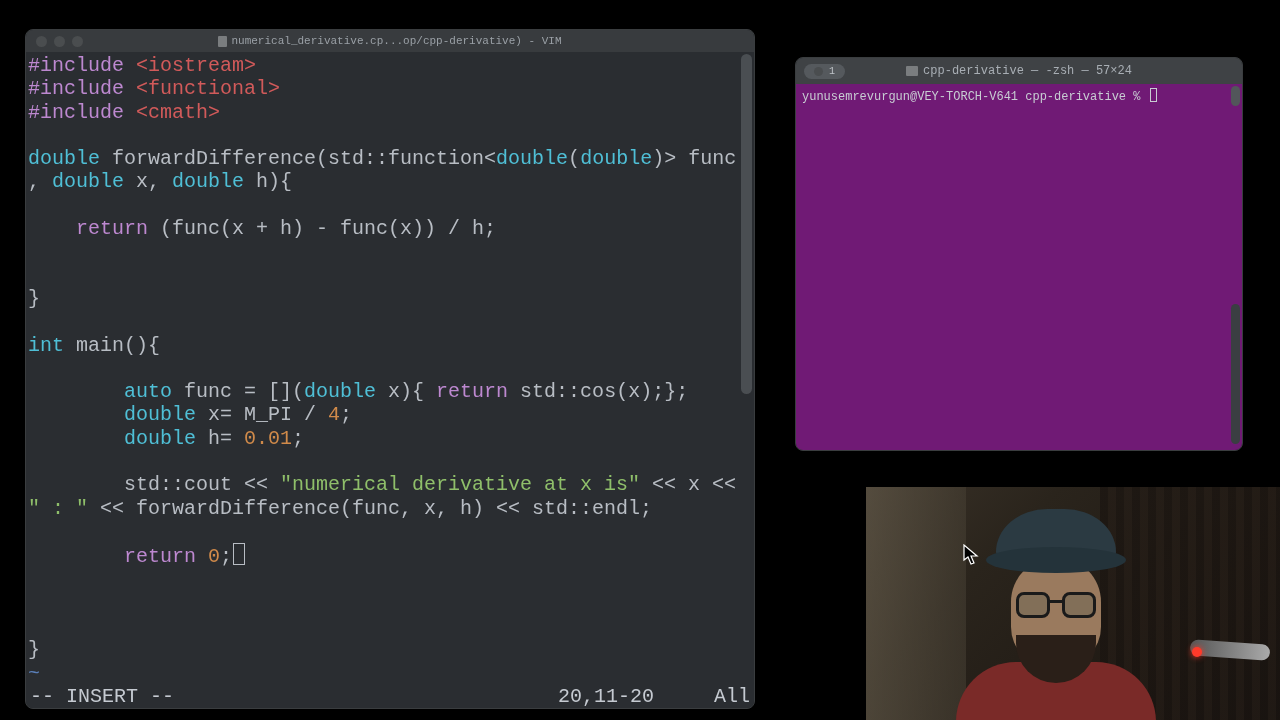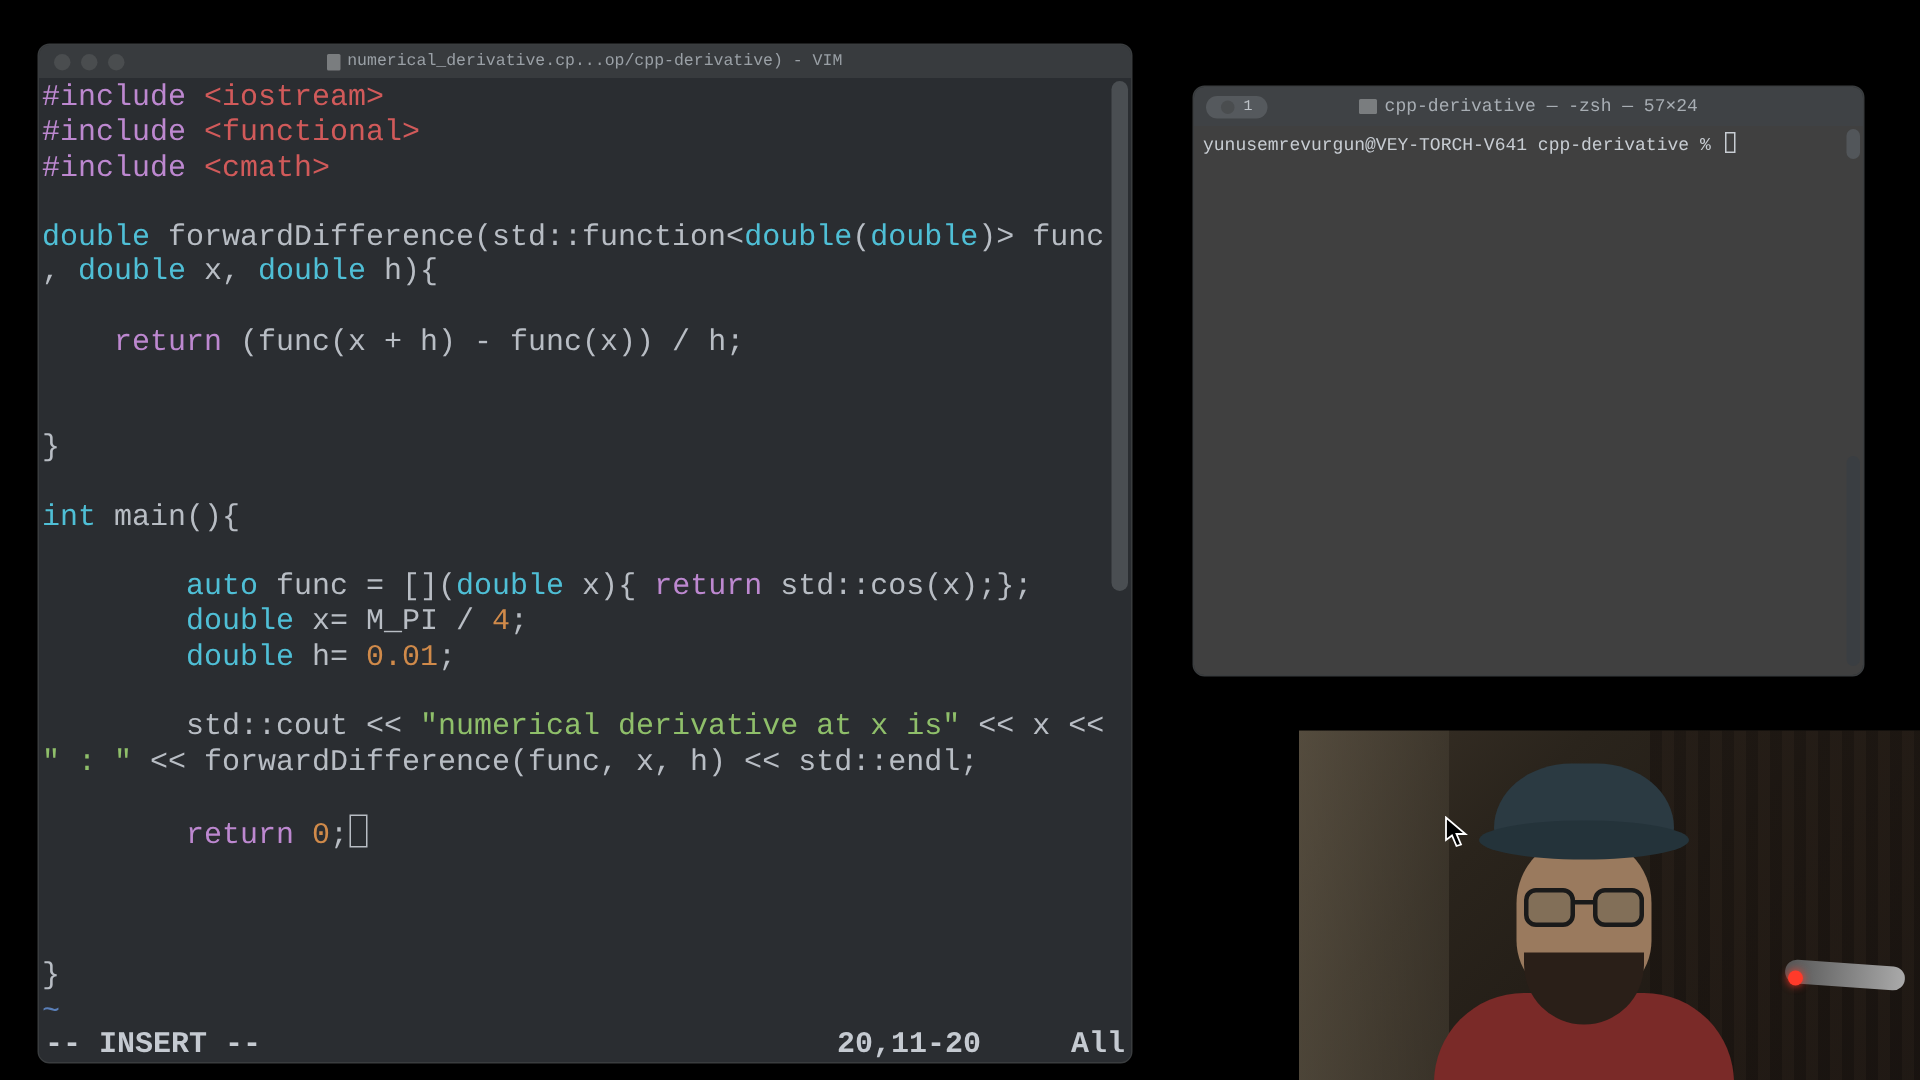--- a/index.html
+++ b/index.html
@@ -88,21 +88,21 @@
   }
   .status-line {
     position: absolute;
     bottom: 0;
     left: 0;
     right: 0;
     height: 24px;
     display: flex;
     align-items: center;
     font-size: 20px;
-    font-weight: bold;
+    font-weight: normal;
     color: #c5cad1;
     padding: 0 4px;
   }
   .status-mode { flex: 0 0 auto; }
   .status-pos { margin-left: auto; padding-right: 60px; }
   .status-pct { }
 
   
   .k-include { color: #bd88d0; }
   .k-header  { color: #d15a5a; }
@@ -167,21 +167,21 @@
     border-radius: 10px;
     padding: 2px 10px;
     font-size: 10px;
     color: #bfc4c9;
     display: flex;
     gap: 6px;
     align-items: center;
   }
   .term-body {
     flex: 1;
-    background: #404040;
+    background: #701a75;
     padding: 4px 6px;
     font-size: 12px;
     line-height: 16px;
     color: #c8cdd3;
     position: relative;
   }
   .term-scroll {
     position: absolute;
     right: 2px;
     top: 2px;

